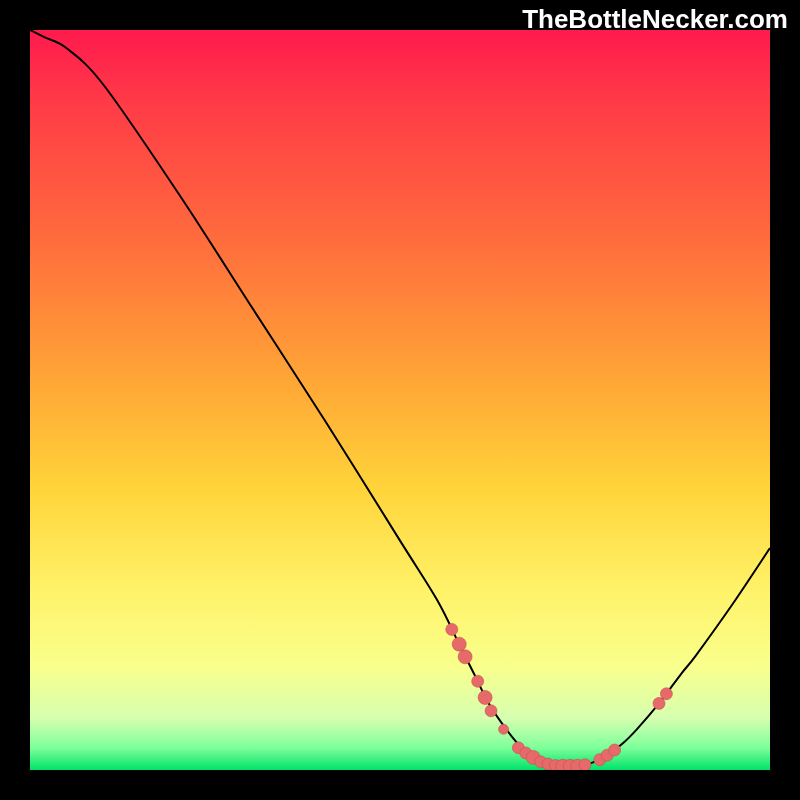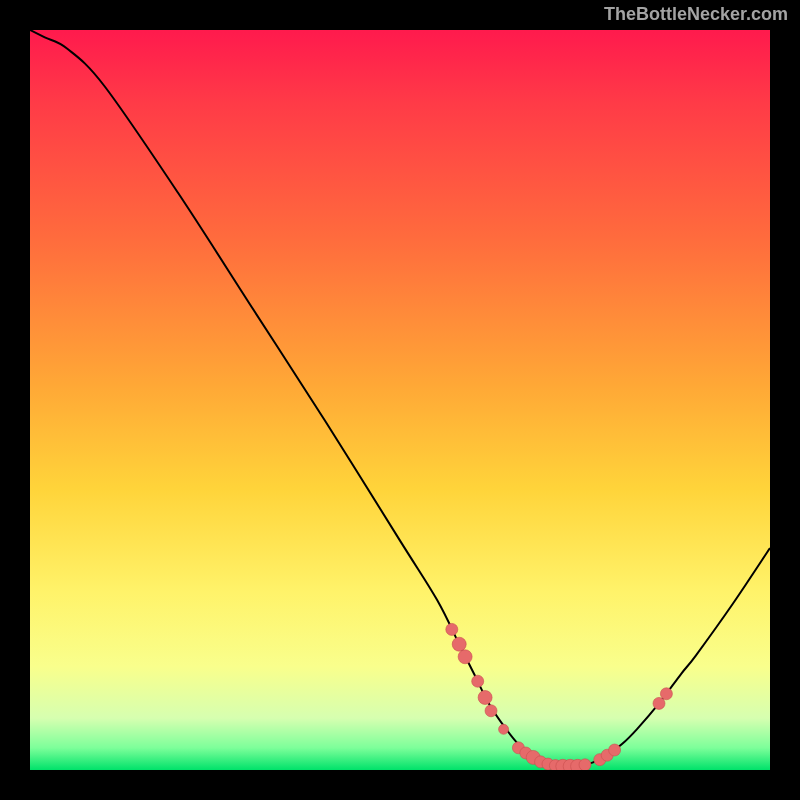--- a/index.html
+++ b/index.html
@@ -8,22 +8,22 @@
     height: 800px;
     background: #000;
     position: relative;
     overflow: hidden;
     font-family: Arial, Helvetica, sans-serif;
   }
   .watermark {
     position: absolute;
     top: 4px;
     right: 12px;
-    color: #a3a3a3;
-    font-size: 18px;
+    color: #ffffff;
+    font-size: 26px;
     font-weight: 600;
     z-index: 10;
   }
   .plot-area {
     position: absolute;
     left: 30px;
     top: 30px;
     width: 740px;
     height: 740px;
     overflow: hidden;

